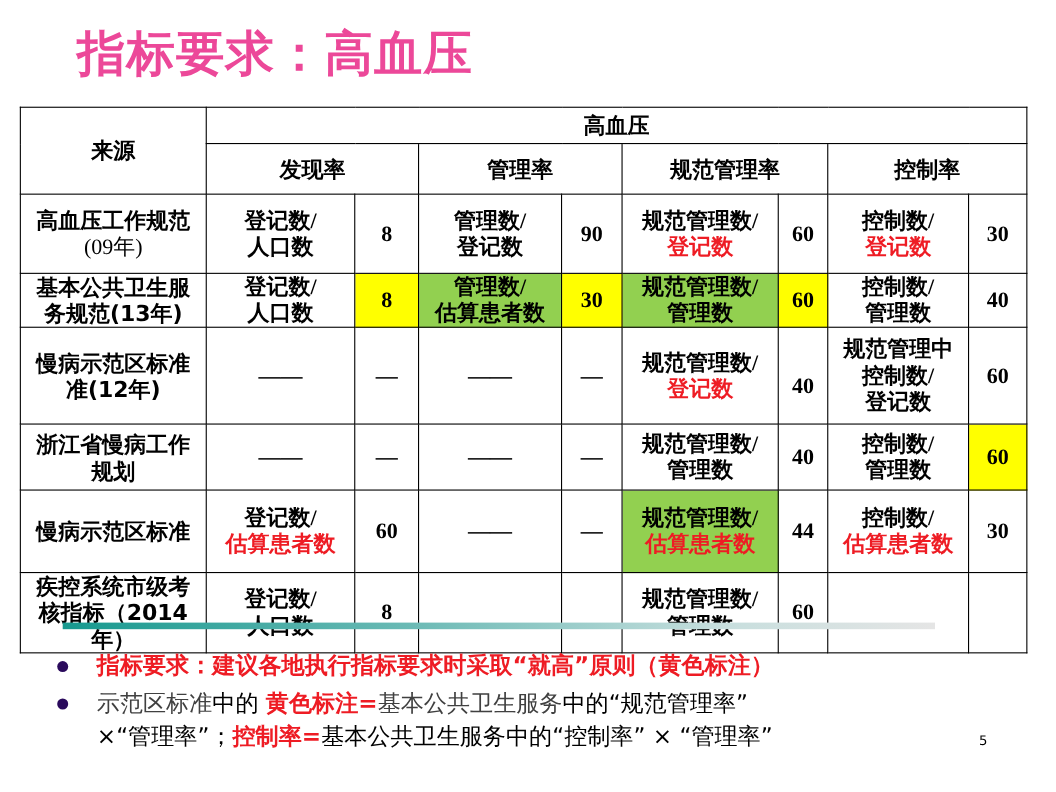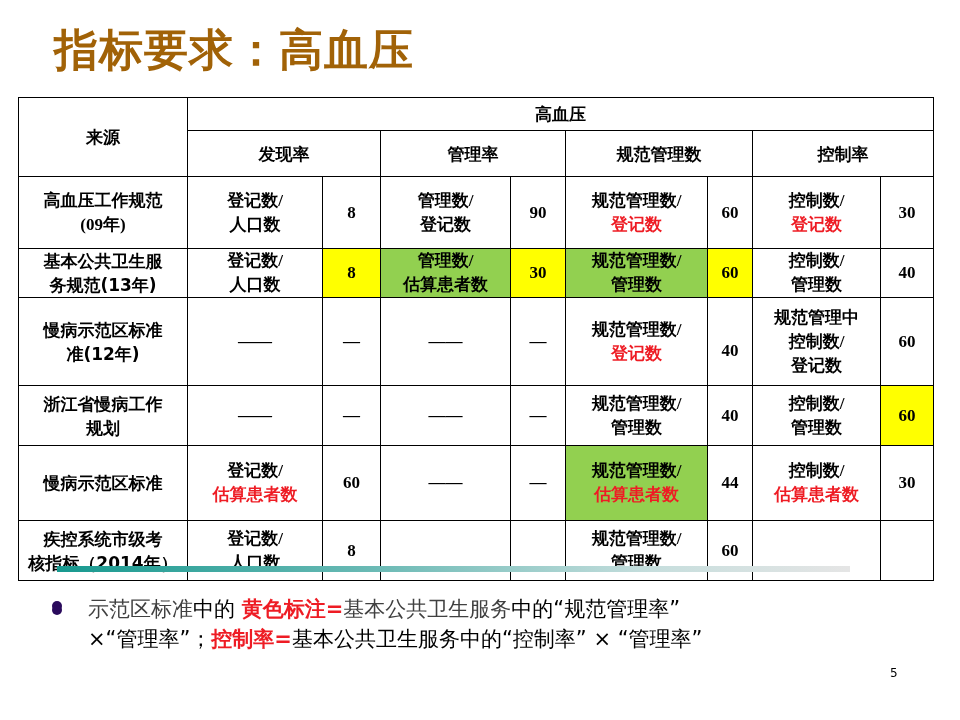--- a/index.html
+++ b/index.html
@@ -1,26 +1,26 @@
 <!DOCTYPE html>
 <html><head>
 <meta charset="utf-8">
 <style>
   html, body { margin:0; padding:0; }
   body { width:960px; height:720px; background:#ffffff; position:relative; overflow:hidden;
          font-family: "Liberation Serif", "DejaVu Serif", serif; }
-  .title { position:absolute; left:54px; top:28px; font-family:"DejaVu Sans", sans-serif;
-           font-size:44px; font-weight:bold; color:#a16207; letter-spacing:1px; line-height:1; }
+  .title { position:absolute; left:70px; top:28px; font-family:"DejaVu Sans", sans-serif;
+           font-size:44px; font-weight:bold; color:#ec4899; letter-spacing:1px; line-height:1; }
   table.grid { position:absolute; left:18px; top:97px; border-collapse:collapse; table-layout:fixed; }
   table.grid td { border:1.5px solid #000; text-align:center; vertical-align:middle; padding:0;
-                  font-size:17px; line-height:24px; color:#000; font-weight:bold; }
+                  font-size:20px; line-height:24px; color:#000; font-weight:bold; }
   td.hdr-top { font-size:15px; font-weight:normal; font-family:"DejaVu Sans", sans-serif; }
   td.hdr { font-size:19px; font-weight:normal; font-family:"DejaVu Sans", sans-serif; }
   td.src { font-size:15px; line-height:21px; font-family:"DejaVu Sans", sans-serif; }
-  td.src span.y { font-family:"Liberation Serif", serif; font-weight:bold; }
+  td.src span.y { font-family:"Liberation Serif", serif; font-weight:normal; }
   td.f { font-family:Liberation Serif, serif; font-weight:normal; font-size:18px; line-height:24px; }
   td.n { font-size:18px; }
   .red { color:#ee1c24; }
   .blue { color:#404040; }
   .bgY { background:#ffff00; }
   .bgG { background:#92d050; }
   .deco-bar { position:absolute; left:57px; top:566px; width:793px; height:6px;
               background:linear-gradient(to right, #17998f 0%, #6bbab5 40%, #c6dedd 75%, #e5e5e5 100%); }
   .bullets { position:absolute; left:52px; top:590px; width:880px; font-family:"DejaVu Sans", sans-serif;
              font-size:21px; line-height:30px; }
@@ -48,21 +48,21 @@
       <col style="width:53px">
   </colgroup>
   <tbody>
       <tr style="height:33px">
     <td rowspan="2" class="hdr">来源</td>
     <td colspan="8" class="hdr-top">高血压</td>
   </tr>
   <tr style="height:46px">
     <td colspan="2" class="hdr">发现率</td>
     <td colspan="2" class="hdr">管理率</td>
-    <td colspan="2" class="hdr">规范管理数</td>
+    <td colspan="2" class="hdr">规范管理率</td>
     <td colspan="2" class="hdr">控制率</td>
   </tr>
 
   <tr style="height:72px">
     <td class="src"><span>高血压工作规范</span><br><span class="y">(09年)</span></td>
     <td class="f"><span>登记数/</span><br><span>人口数</span></td>
     <td class="n">8</td>
     <td class="f red"><span>管理数/</span><br><span>登记数</span></td>
     <td class="n">90</td>
     <td class="f"><span>规范管理数/</span><br><span class="red">登记数</span></td>
@@ -131,20 +131,21 @@
     <td class="n"></td>
   </tr>
 </tbody>
   </table>
 
 <div class="deco-bar"></div>
 
 <div class="bullets">
   <div class="bl b1">
     <span class="dot"></span>
+    <span>指标要求：建议各地执行指标要求时采取“就高”原则（黄色标注）</span>
   </div>
   <div class="bl b2">
     <span class="dot"></span>
     <span class="blue">示范区标准</span><span>中的 </span><span class="red" style="font-weight:bold">黄色标注=</span><span class="blue">基本公共卫生服务</span><span>中的“规范管理率”</span><br>
     <span>×“管理率”；</span><span class="red" style="font-weight:bold">控制率=</span><span>基本公共卫生服务中的“控制率” × “管理率”</span>
   </div>
 </div>
 
 <div class="pg">5</div>
 

